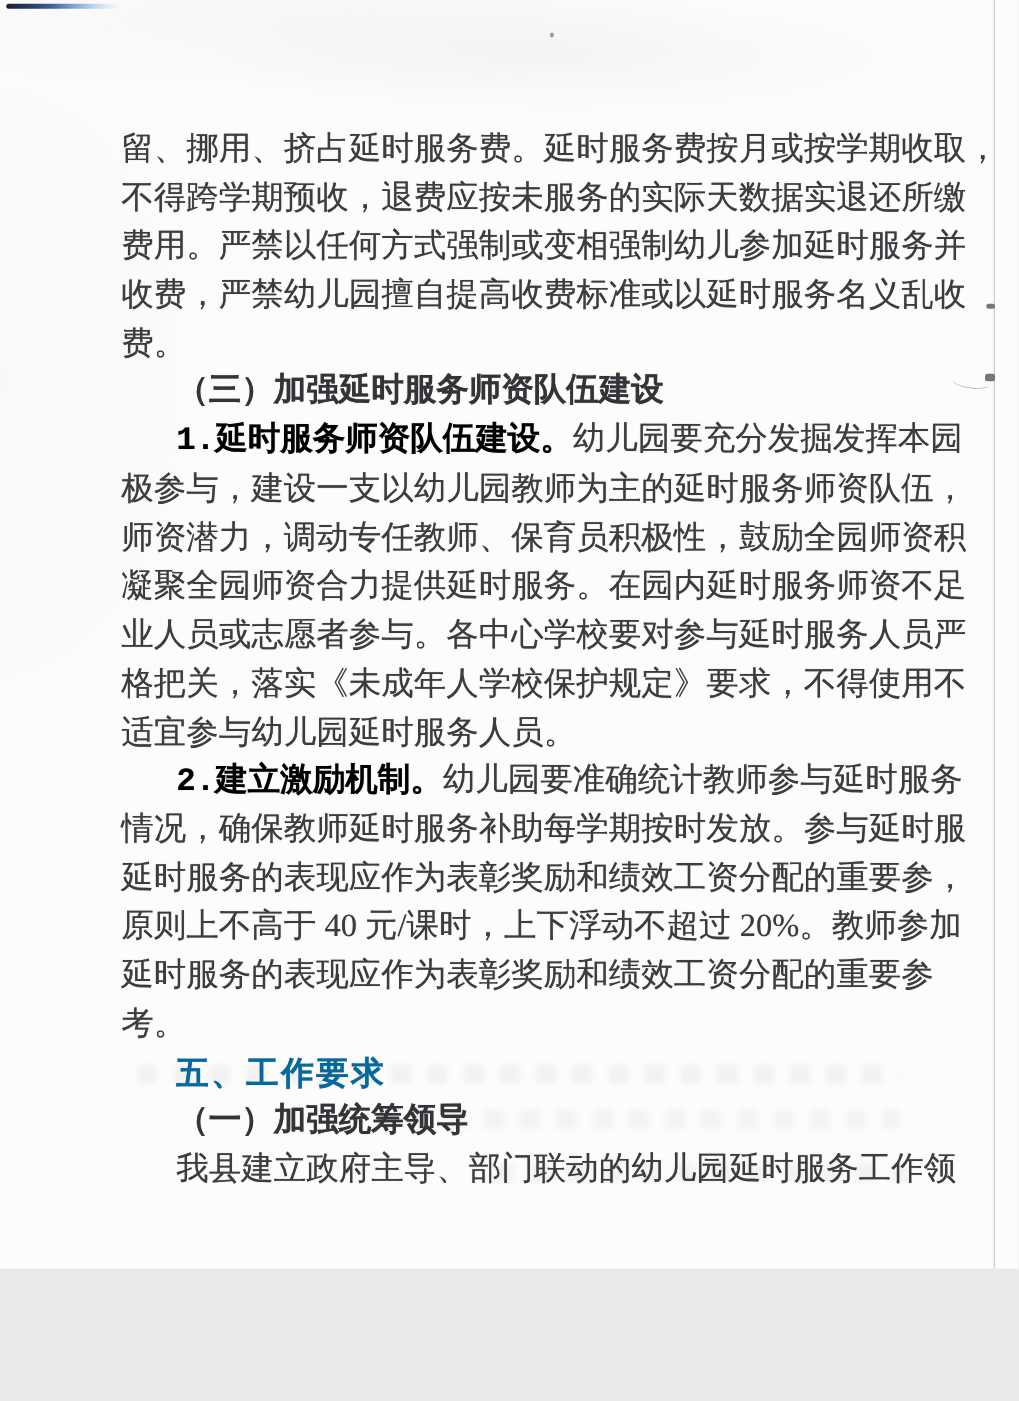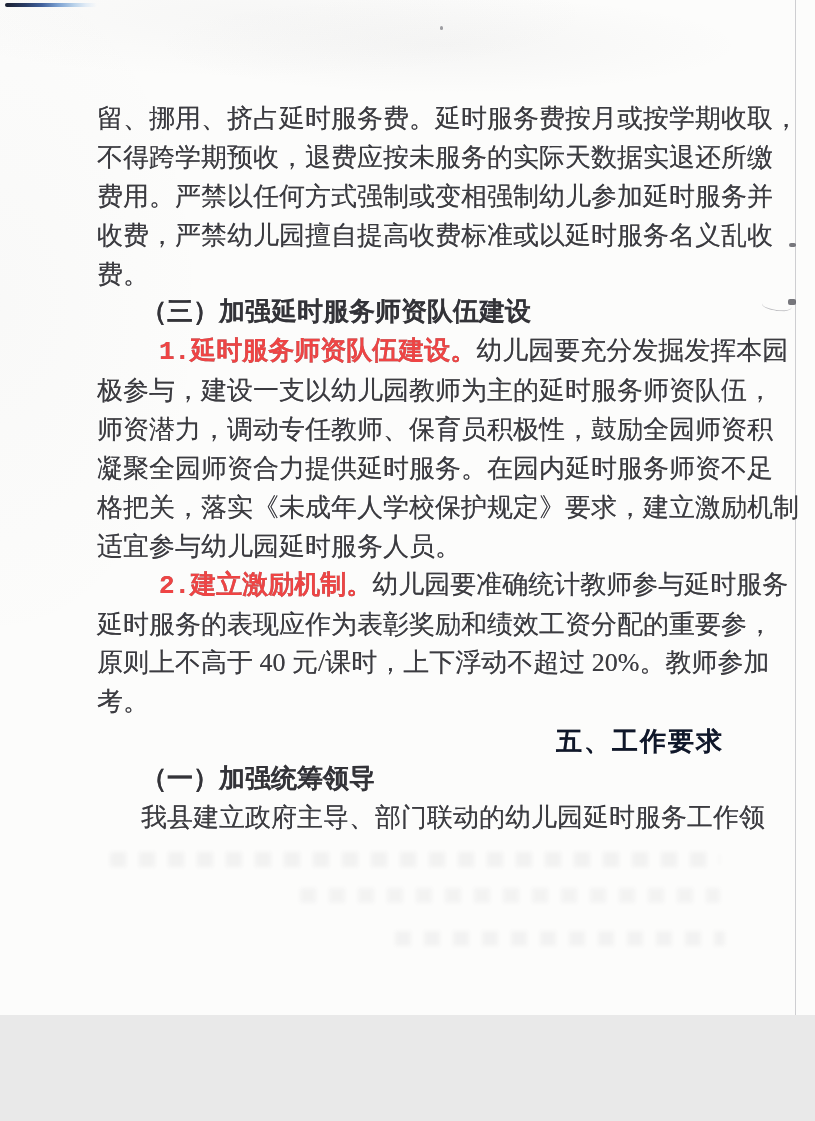--- a/index.html
+++ b/index.html
@@ -49,25 +49,25 @@
   .doc {
     position: absolute; left: 97px; top: 100px; width: 627px;
     color: #3b3b40;
   }
   .line {
     height: 38.9px; line-height: 38.9px;
     font-size: 26px; white-space: nowrap;
     text-shadow: 0 0 0.6px rgba(59,59,64,0.65);
   }
   .line.indent { padding-left: 44px; font-family: Liberation Mono, monospace; }
-  .lead { font-weight: 700; color: #ef4444; margin-left: 18px; }
+  .lead { font-weight: 700; color: #000000; }
   .heading { font-weight: 700; color: #333338; }
   .heading.heiti {
     font-family: "Liberation Sans", "DejaVu Sans", sans-serif;
-    letter-spacing: 2px; color: #0f172a; text-align: right;
+    letter-spacing: 2px; color: #0369a1;
   }
   .pagenum {
     position: absolute; left: 106px; top: 1022px;
     font-size: 25px; color: #42424a; letter-spacing: 0px;
     text-shadow: 0 0 0.5px rgba(66,66,74,0.6);
   }
 </style>
 </head>
 <body>
 
@@ -89,25 +89,28 @@
       <div class="line">留、挪用、挤占延时服务费。延时服务费按月或按学期收取，</div>
       <div class="line">不得跨学期预收，退费应按未服务的实际天数据实退还所缴</div>
       <div class="line">费用。严禁以任何方式强制或变相强制幼儿参加延时服务并</div>
       <div class="line">收费，严禁幼儿园擅自提高收费标准或以延时服务名义乱收</div>
       <div class="line">费。</div>
       <div class="line heading kaiti indent">（三）加强延时服务师资队伍建设</div>
       <div class="line indent"><span class="lead">1.延时服务师资队伍建设。</span>幼儿园要充分发掘发挥本园</div>
       <div class="line">极参与，建设一支以幼儿园教师为主的延时服务师资队伍，</div>
       <div class="line">师资潜力，调动专任教师、保育员积极性，鼓励全园师资积</div>
       <div class="line">凝聚全园师资合力提供延时服务。在园内延时服务师资不足</div>
-      <div class="line">格把关，落实《未成年人学校保护规定》要求，建立激励机制</div>
+      <div class="line">业人员或志愿者参与。各中心学校要对参与延时服务人员严</div>
+      <div class="line">格把关，落实《未成年人学校保护规定》要求，不得使用不</div>
       <div class="line">适宜参与幼儿园延时服务人员。</div>
       <div class="line indent"><span class="lead">2.建立激励机制。</span>幼儿园要准确统计教师参与延时服务</div>
+      <div class="line">情况，确保教师延时服务补助每学期按时发放。参与延时服</div>
       <div class="line">延时服务的表现应作为表彰奖励和绩效工资分配的重要参，</div>
       <div class="line">原则上不高于 40 元/课时，上下浮动不超过 20%。教师参加</div>
+      <div class="line">延时服务的表现应作为表彰奖励和绩效工资分配的重要参</div>
       <div class="line">考。</div>
       <div class="line heading heiti indent">五、工作要求</div>
       <div class="line heading kaiti indent">（一）加强统筹领导</div>
       <div class="line indent">我县建立政府主导、部门联动的幼儿园延时服务工作领</div>
     </div>
 
   <div class="pagenum">—6—</div>
 </div>
 
 </body></html>

